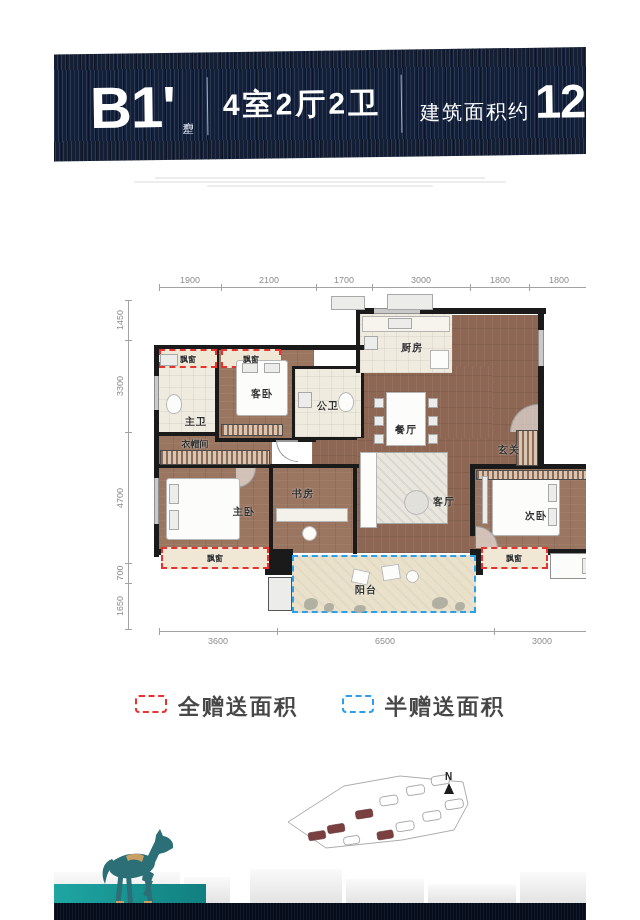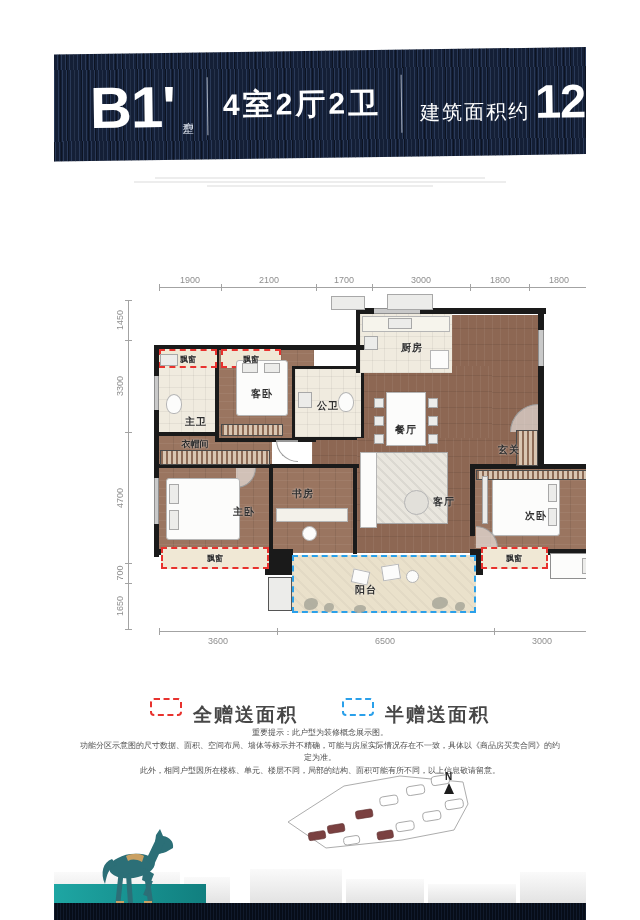--- a/index.html
+++ b/index.html
@@ -61,21 +61,21 @@
   .rlabel { position:absolute; transform:translate(-50%,-50%); font-size:10px; font-weight:bold; color:#2e2e2e; letter-spacing:1px; white-space:nowrap; text-shadow:0 0 2px rgba(255,255,255,.8); }
   .rlabel.sm { font-size:8px; letter-spacing:0; }
   .arc { position:absolute; border:1px solid #9c9c9c; background:rgba(255,255,255,.55); }
   .plant { position:absolute; background:#a8a79a; border-radius:55% 45% 60% 40%; opacity:.85; }
 
   
   .legend { position:absolute; top:686px; width:100%; display:flex; justify-content:center; align-items:center; }
   .lg-box { width:32px; height:18px; border-radius:4px; }
   .lg-red { border:2px dashed #e8322e; }
   .lg-blue { border:2px dashed #2aa0ea; }
-  .lg-text { font-size:19px; font-weight:bold; color:#474747; letter-spacing:2px; margin:16px 44px 0 11px; }
+  .lg-text { font-size:22px; font-weight:bold; color:#474747; letter-spacing:2px; margin:6px 44px 0 11px; }
   .lg-text:last-child { margin-right:0; }
 
   
   .disc { position:absolute; top:727px; left:50%; transform:translateX(-50%); width:480px;
     text-align:center; font-family:"Liberation Serif", serif; font-size:8px; line-height:12.5px; color:#4f4f4f; }
 
   
   .north-n { position:absolute; left:391px; top:771px; font-size:10px; font-weight:bold; color:#222; }
   .north-tri { position:absolute; left:390px; top:783px; width:0; height:0;
     border-left:5px solid transparent; border-right:5px solid transparent; border-bottom:11px solid #1c1c1c; }
@@ -287,25 +287,20 @@
   <span class="rlabel" style="left:482px;top:516px;">次卧</span>
   <span class="rlabel" style="left:312px;top:590px;">阳台</span>
 
   <div class="legend">
     <span class="lg-box lg-red"></span>
     <span class="lg-text">全赠送面积</span>
     <span class="lg-box lg-blue"></span>
     <span class="lg-text">半赠送面积</span>
   </div>
 
-  <div class="disc">
-    <div>重要提示：此户型为装修概念展示图。</div>
-    <div>功能分区示意图的尺寸数据、面积、空间布局、墙体等标示并不精确，可能与房屋实际情况存在不一致，具体以《商品房买卖合同》的约定为准。</div>
-    <div>此外，相同户型因所在楼栋、单元、楼层不同，局部的结构、面积可能有所不同，以上信息敬请留意。</div>
-  </div>
 
   <svg class="abs" style="left:228px;top:770px;" width="195" height="90" viewBox="0 0 195 90">
     <polygon points="6,52 44,78 120,70 172,60 186,34 181,12 118,6 62,16" fill="none" stroke="#adadad" stroke-width="1"></polygon>
     <g transform="rotate(-9 95 45)">
       <rect x="24" y="52" width="17" height="8" rx="2" fill="#7a4040" stroke="#5f3030" stroke-width="0.6"></rect>
       <rect x="44" y="48" width="17" height="8" rx="2" fill="#7a4040" stroke="#5f3030" stroke-width="0.6"></rect>
       <rect x="74" y="38" width="17" height="8" rx="2" fill="#7a4040" stroke="#5f3030" stroke-width="0.6"></rect>
       <rect x="92" y="62" width="16" height="8" rx="2" fill="#7a4040" stroke="#5f3030" stroke-width="0.6"></rect>
       <rect x="100" y="28" width="18" height="9" rx="3" fill="#ffffff" stroke="#9a9a9a" stroke-width="0.8"></rect>
       <rect x="128" y="22" width="18" height="9" rx="3" fill="#ffffff" stroke="#9a9a9a" stroke-width="0.8"></rect>

